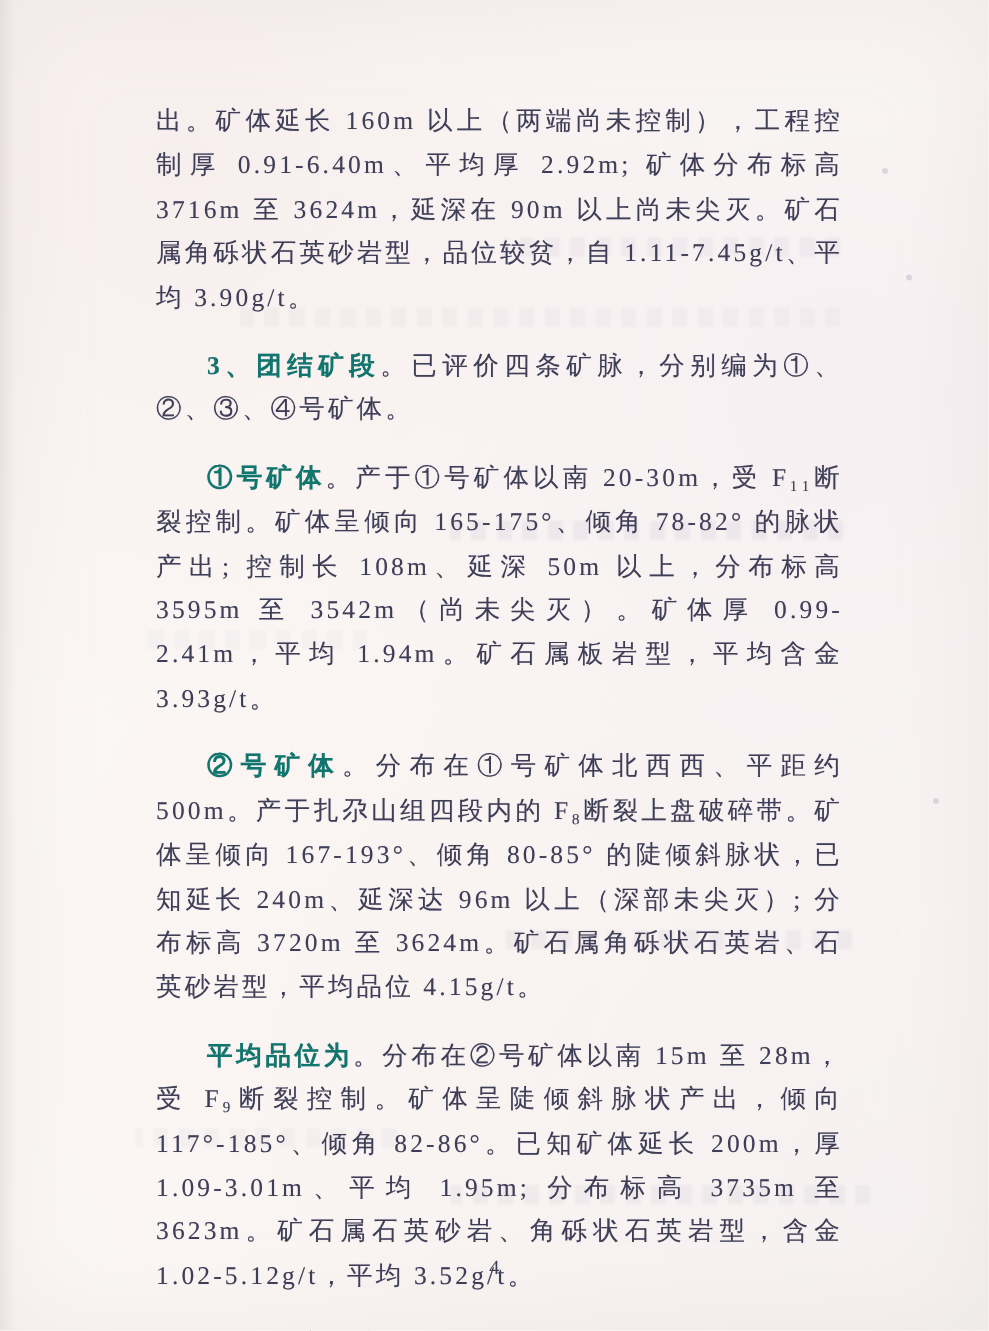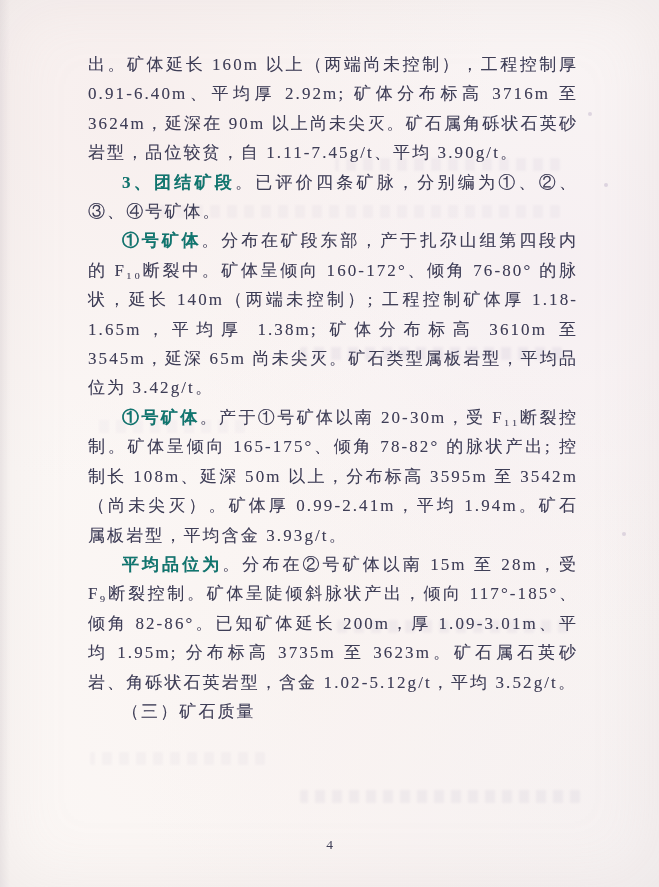--- a/index.html
+++ b/index.html
@@ -38,21 +38,21 @@
     left: 88px;
     top: 50px;
     width: 490px;
     font-size: 17px;
     line-height: 29.4px;
     letter-spacing: 2.1px;
     text-align: justify;
     text-justify: inter-ideograph;
     text-shadow: 0 0 0.5px rgba(80,70,110,0.35);
   }
-  .para { margin: 0; }
+  .para { margin: 16px; }
   .indent { text-indent: 2em; }
   .lead { font-weight: 700; color: #0f766e; }
   .footer {
     position: absolute;
     top: 837px;
     left: 0;
     width: 100%;
     text-align: center;
     font-size: 13.5px;
     letter-spacing: 0;
@@ -104,24 +104,24 @@
 <div class="speck s1"></div>
 <div class="speck s2"></div>
 <div class="speck s3"></div>
 
 <div class="text-block">
 
   <p class="para"><span>出。矿体延长 160m 以上（两端尚未控制），工程控制厚 0.91-6.40m、平均厚 2.92m; 矿体分布标高 3716m 至 3624m，延深在 90m 以上尚未尖灭。矿石属角砾状石英砂岩型，品位较贫，自 1.11-7.45g/t、平均 3.90g/t。</span></p>
 
   <p class="para indent"><span class="lead">3、团结矿段</span><span>。已评价四条矿脉，分别编为①、②、③、④号矿体。</span></p>
 
-  <p class="para indent"><span class="lead">①号矿体</span><span>。分布在矿段东部，产于扎尕山组第四段内的 F₁₀断裂中。矿体呈倾向 160-172°、倾角 76-80° 的脉状，延长 140m（两端未控制）; 工程控制矿体厚 1.18-1.65m，平均厚 1.38m; 矿体分布标高 3610m 至 3545m，延深 65m 尚未尖灭。矿石类型属板岩型，平均品位为 3.42g/t。</span></p>
 
   <p class="para indent"><span class="lead">①号矿体</span><span>。产于①号矿体以南 20-30m，受 F₁₁断裂控制。矿体呈倾向 165-175°、倾角 78-82° 的脉状产出; 控制长 108m、延深 50m 以上，分布标高 3595m 至 3542m（尚未尖灭）。矿体厚 0.99-2.41m，平均 1.94m。矿石属板岩型，平均含金 3.93g/t。</span></p>
 
+  <p class="para indent"><span class="lead">②号矿体</span><span>。分布在①号矿体北西西、平距约 500m。产于扎尕山组四段内的 F₈断裂上盘破碎带。矿体呈倾向 167-193°、倾角 80-85° 的陡倾斜脉状，已知延长 240m、延深达 96m 以上（深部未尖灭）; 分布标高 3720m 至 3624m。矿石属角砾状石英岩、石英砂岩型，平均品位 4.15g/t。</span></p>
 
   <p class="para indent"><span class="lead">平均品位为</span><span>。分布在②号矿体以南 15m 至 28m，受 F₉断裂控制。矿体呈陡倾斜脉状产出，倾向 117°-185°、倾角 82-86°。已知矿体延长 200m，厚 1.09-3.01m、平均 1.95m; 分布标高 3735m 至 3623m。矿石属石英砂岩、角砾状石英岩型，含金 1.02-5.12g/t，平均 3.52g/t。</span></p>
 
   <p class="para indent"><span>（三）矿石质量</span></p>
 
 </div>
 
 <div class="footer">4</div>
 
 </body></html>

